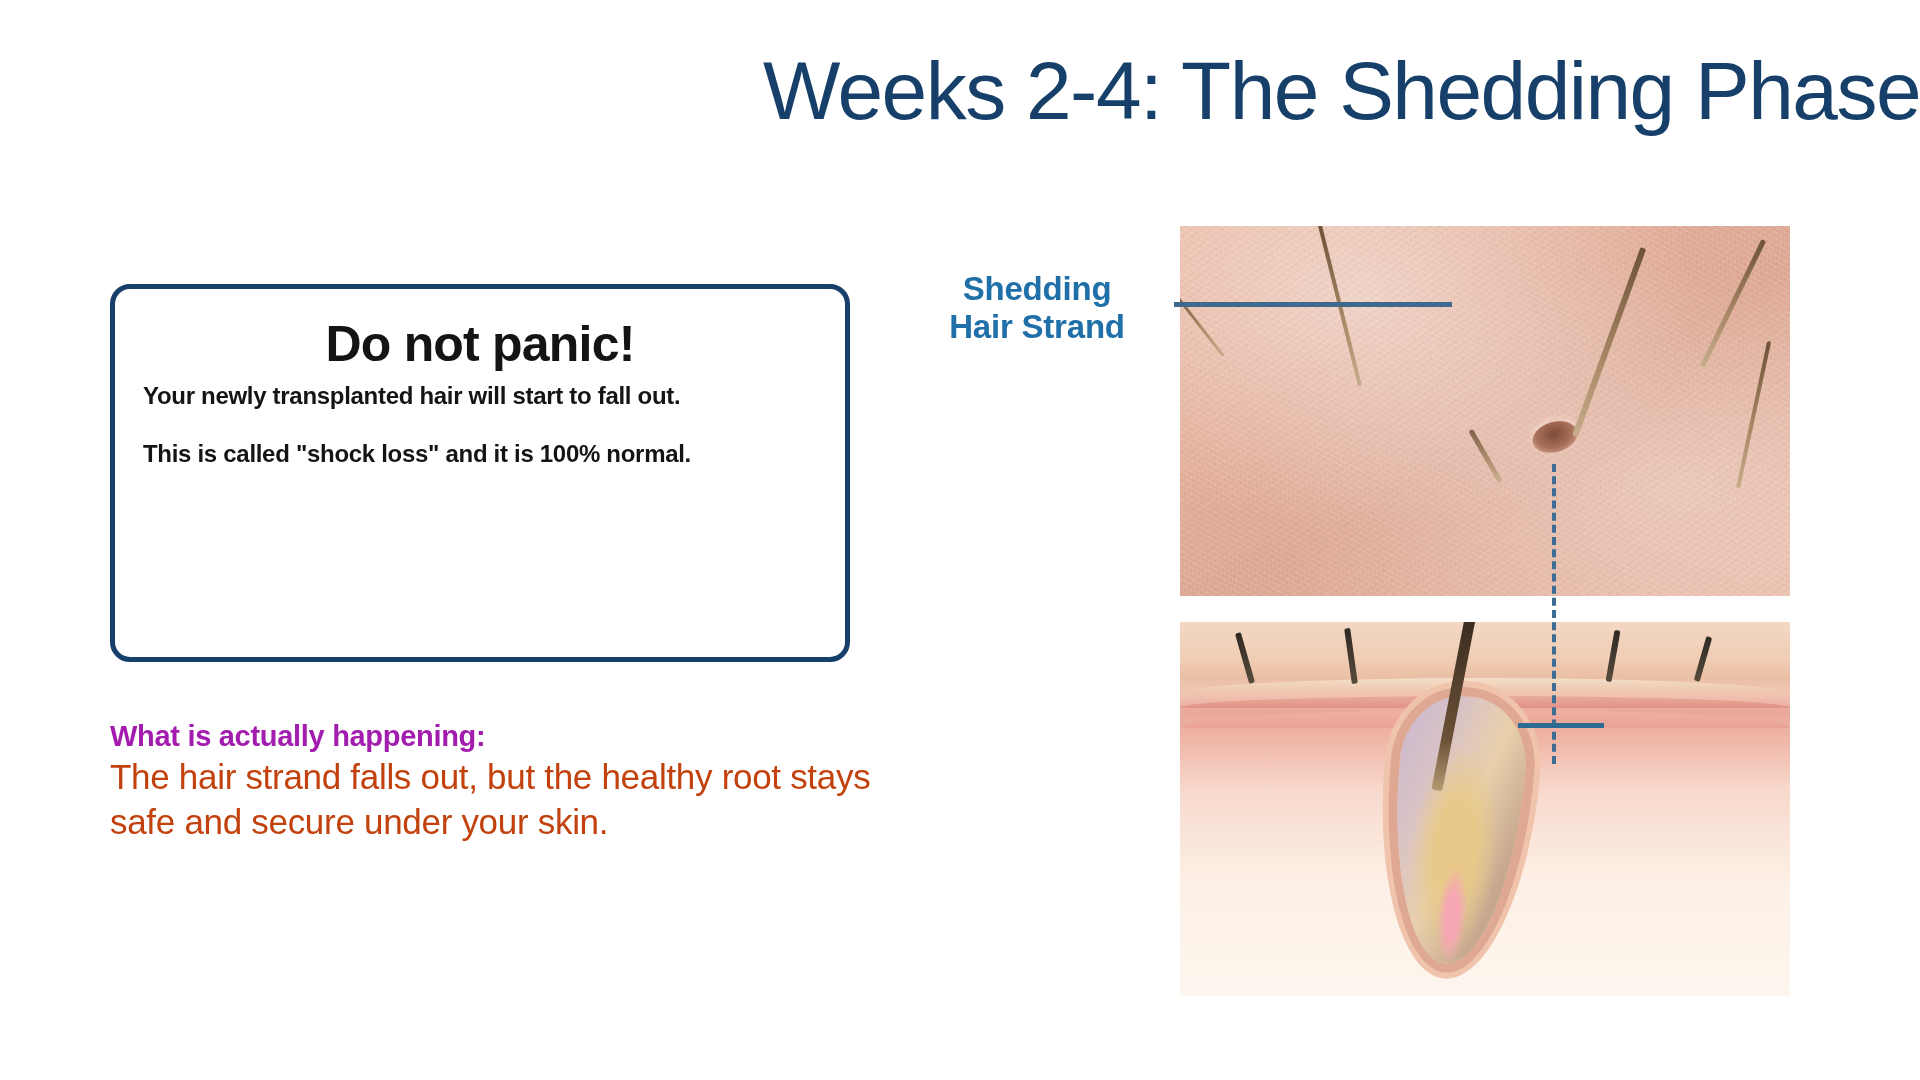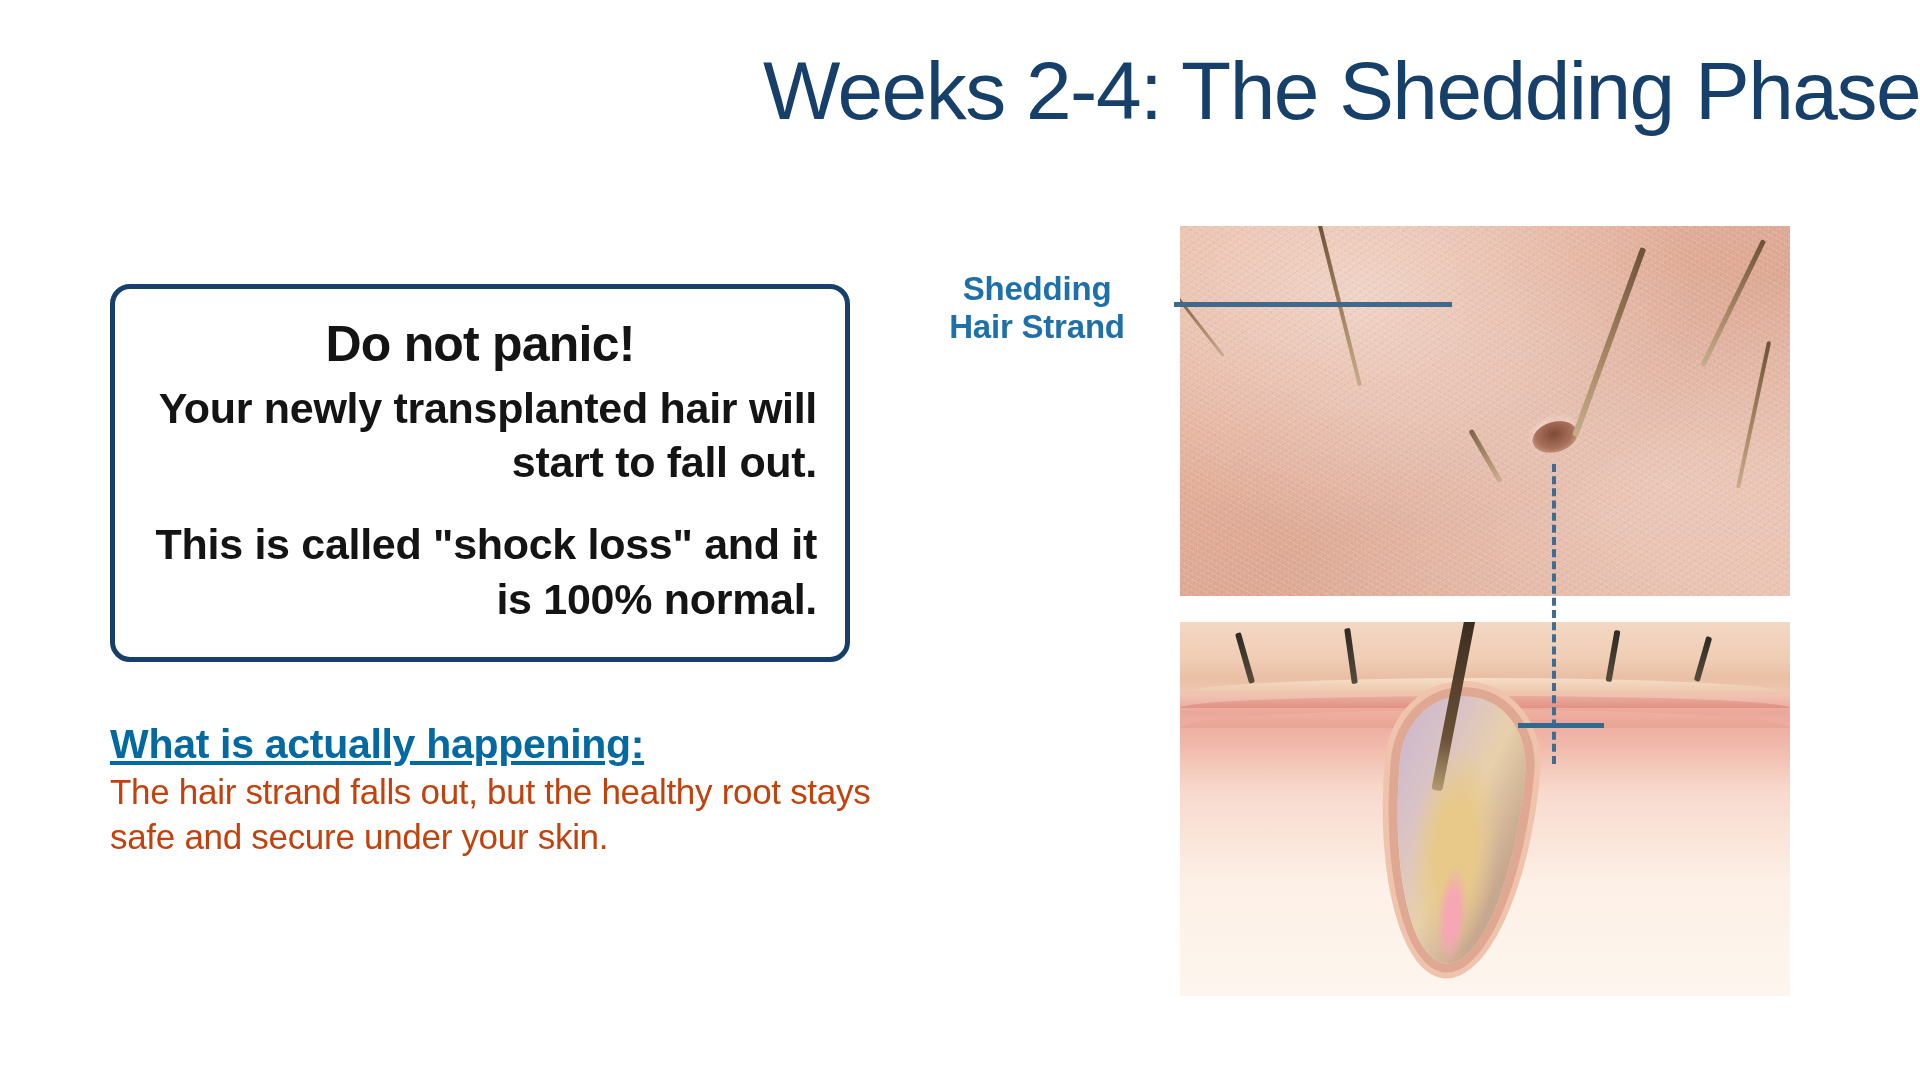--- a/index.html
+++ b/index.html
@@ -53,44 +53,43 @@
   .callout-heading {
     text-align: center;
     font-size: 50px;
     font-weight: 700;
     color: #141414;
     letter-spacing: -0.8px;
     margin-bottom: 8px;
   }
 
   .callout-line {
-    text-align: right;
-    font-size: 43px;
+    text-align: left;
+    font-size: 24px;
     font-weight: 700;
     color: #141414;
     line-height: 1.26;
     letter-spacing: -0.3px;
   }
 
   .callout-line.second {
     margin-top: 28px;
   }
 
   .body-block {
     margin-top: 56px;
     width: 800px;
   }
 
   .body-lead {
-    font-size: 41px;
+    font-size: 29px;
     font-weight: 700;
-    color: #0369a1;
+    color: #a21caf;
     letter-spacing: -0.3px;
     line-height: 1.28;
-    text-decoration: underline;
   }
 
   .body-text {
     font-size: 35px;
     font-weight: 400;
     color: #c2410c;
     letter-spacing: -0.3px;
     line-height: 1.28;
     width: 800px;
   }

